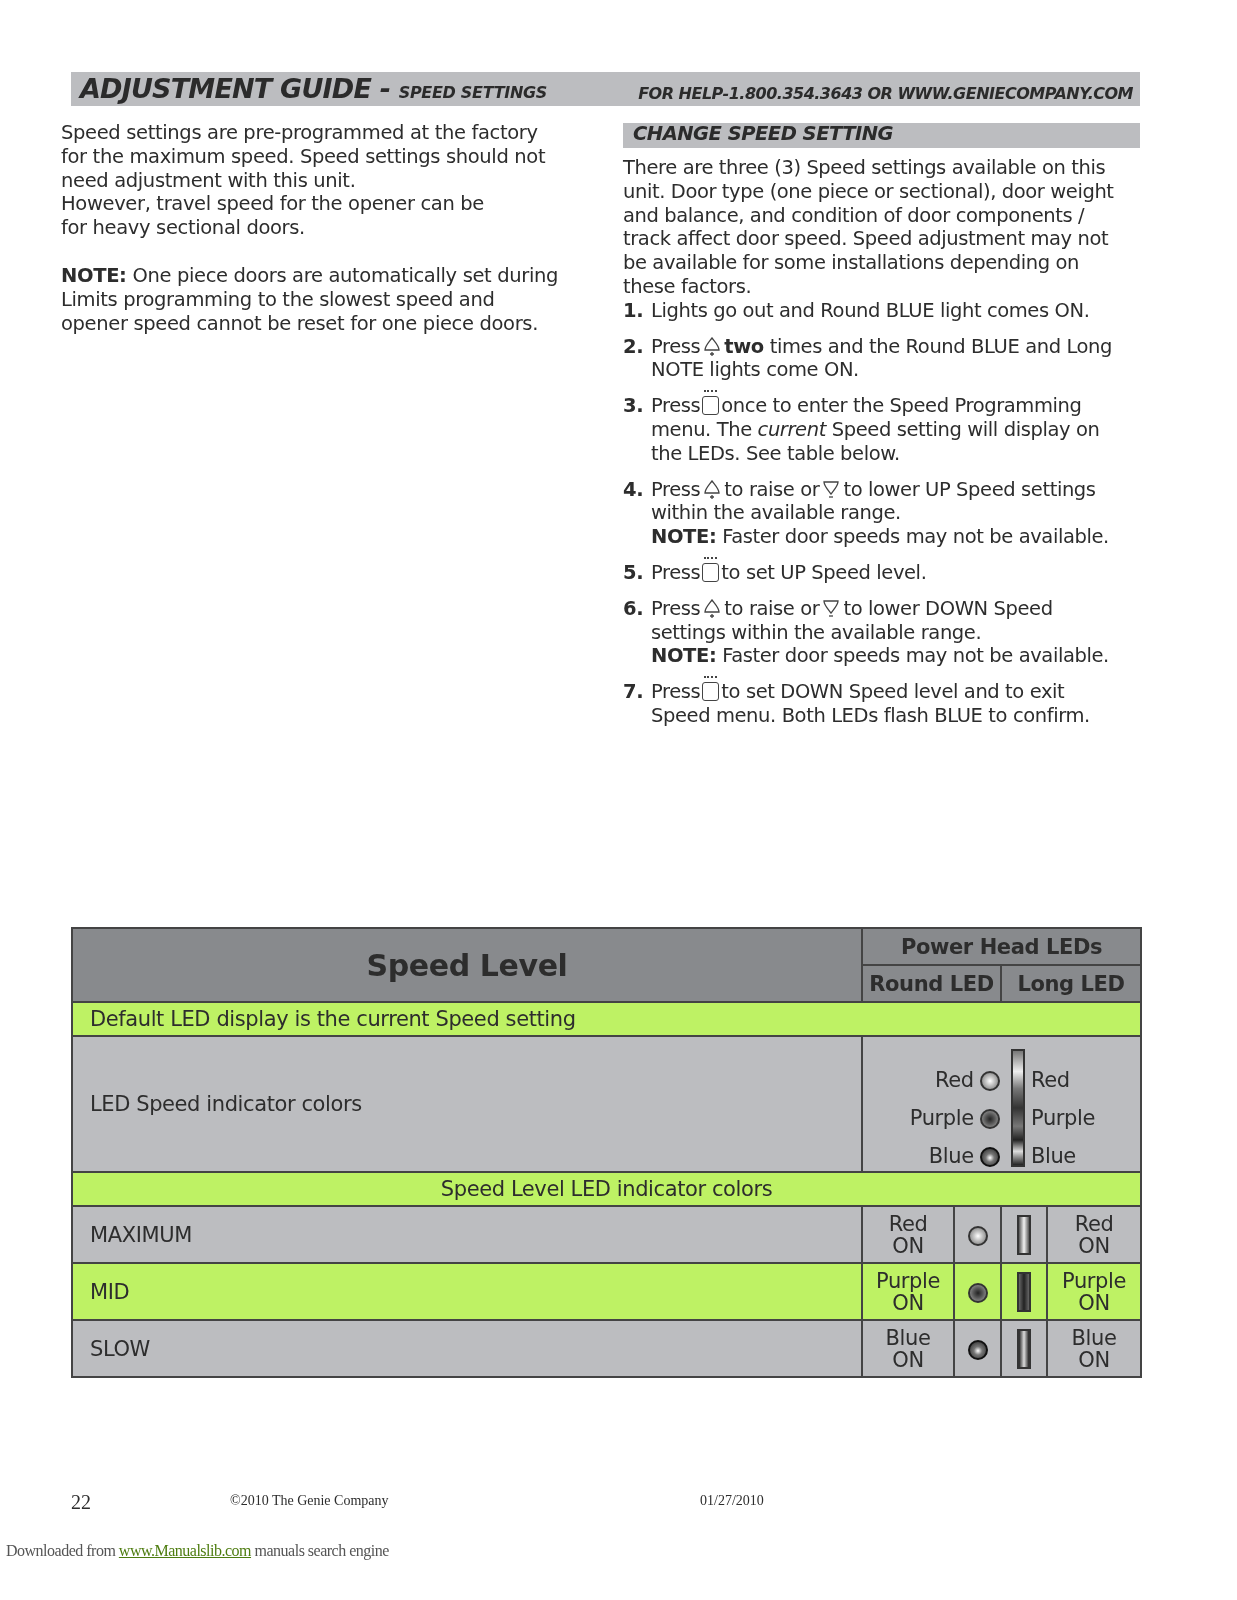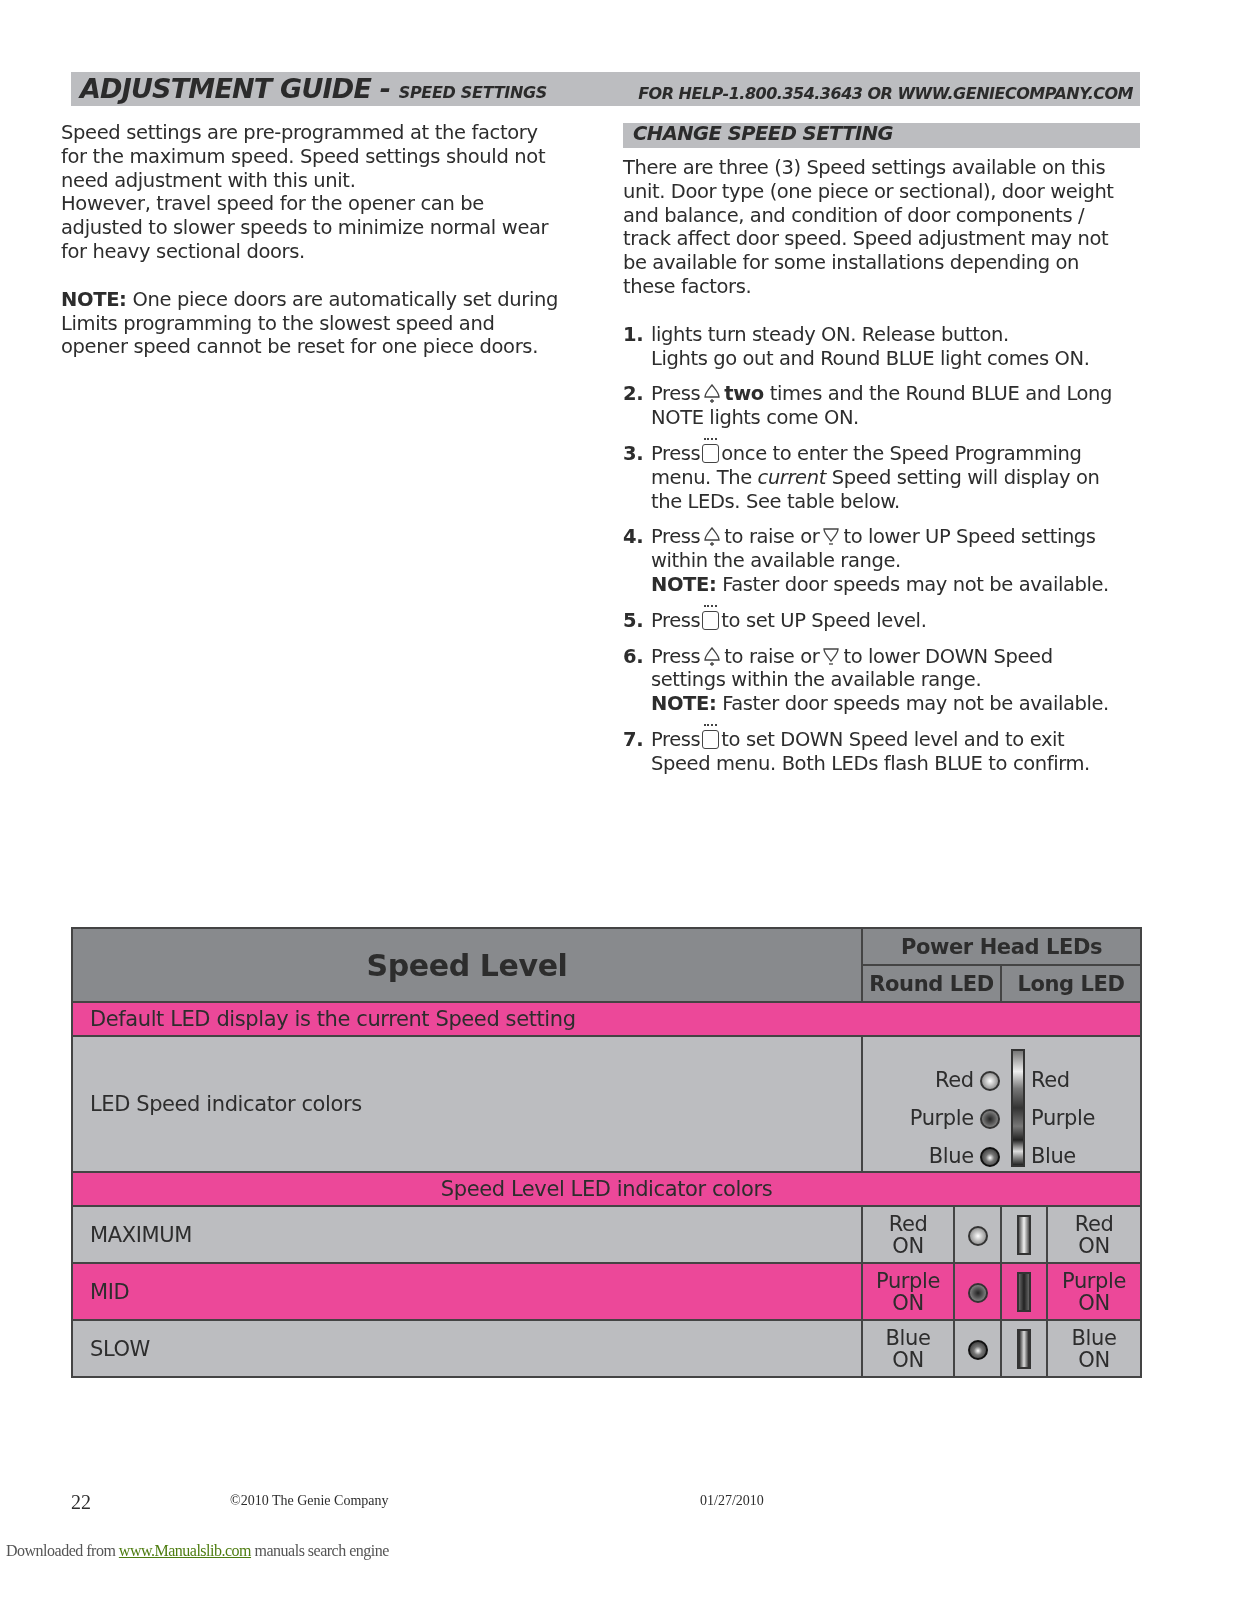--- a/index.html
+++ b/index.html
@@ -28,21 +28,21 @@
   .ico { display:inline-block; position:relative; vertical-align:-3px; margin:0 2px; }
   .ico-prog { width:17px; height:19px; border:1.5px solid #444; border-radius:3px; box-sizing:border-box; }
   .ico-prog::before { content:""; position:absolute; left:1px; top:-7px; width:13px; height:3px; border-top:2px dotted #444; }
   .ico-tri { width:20px; height:20px; }
   .ico-tri svg { width:20px; height:20px; display:block; }
 
   table.speed { position:absolute; left:71px; top:927px; width:1069px; border-collapse:collapse; table-layout:fixed; }
   table.speed td { border:2px solid #444; padding:0; font-size:21px; letter-spacing:-0.4px; color:#2d2d2d; }
   .th-main { background:#888a8d; text-align:center; font-weight:bold; font-size:30px !important; height:72px; }
   .th-sub { background:#888a8d; text-align:center; font-weight:bold; height:34px; }
-  .row-white { background:#ec4899; }
+  .row-white { background:#bef264; }
   .row-gray { background:#bcbdc0; }
   .cell-pad { padding-left:17px !important; }
   .led-legend { position:relative; height:134px; }
   .center { text-align:center; }
   .on-text { text-align:center; line-height:22px; }
   .circ { display:inline-block; width:20px; height:20px; border-radius:50%; border:2px solid #333; box-sizing:border-box; vertical-align:middle; }
   .circ.red { background:radial-gradient(circle, #ffffff 0%, #c9c9c9 35%, #6d6d6d 100%); }
   .circ.purple { background:radial-gradient(circle, #222 0%, #555 40%, #aaa 100%); }
   .circ.blue { background:radial-gradient(circle at 50% 55%, #ffffff 0%, #777 35%, #222 100%); border-color:#111; }
   .rect { display:inline-block; width:14px; height:40px; border:2px solid #333; box-sizing:border-box; vertical-align:middle; }
@@ -65,44 +65,42 @@
   <span>ADJUSTMENT GUIDE -</span>
   <span class="header-sub">SPEED SETTINGS</span>
 </div>
 <div class="header-help">FOR HELP-1.800.354.3643 OR WWW.GENIECOMPANY.COM</div>
 
 <div class="left-col">
   <p>Speed settings are pre-programmed at the factory</p>
   <p>for the maximum speed.  Speed settings should not</p>
   <p>need adjustment with this unit.</p>
   <p>However, travel speed for the opener can be</p>
-  <p>adjusted to slower speeds to minimize normal wear</p>
   <p>for heavy sectional doors.</p>
   <div class="gap"></div>
   <p><b>NOTE:</b> <span>One piece doors are automatically set during</span></p>
   <p>Limits programming to the slowest speed and</p>
   <p>opener speed cannot be reset for one piece doors.</p>
 </div>
 
 <div class="section-bar"></div>
 <div class="section-title">CHANGE SPEED SETTING</div>
 
 <div class="right-col">
-  <p style="margin-bottom:24px;">
+  <p style="margin-bottom:0;">
     <span class="line" style="display:block">There are three (3) Speed settings available on this</span>
     <span style="display:block">unit.  Door type (one piece or sectional), door weight</span>
     <span style="display:block">and balance, and condition of door components /</span>
     <span style="display:block">track affect door speed.  Speed adjustment may not</span>
     <span style="display:block">be available for some installations depending on</span>
     <span style="display:block">these factors.</span>
   </p>
   <ol class="steps">
     <li>
       <span class="num">1.</span>
-      <span class="line">lights turn steady ON.  Release button.</span>
       <span class="line">Lights go out and Round BLUE light comes ON.</span>
     </li>
     <li>
       <span class="num">2.</span>
       <span class="line"><span>Press</span><span class="ico ico-tri"><svg viewBox="0 0 20 20">
               <path d="M10 2 C13 6 17 10 17 14 L3 14 C3 10 7 6 10 2Z" fill="none" stroke="#444" stroke-width="1.3"></path>
               <path d="M10 16 v4 M8 18 h4" stroke="#444" stroke-width="1.3"></path>
             </svg></span><b>two</b> <span>times and the Round BLUE and Long</span></span>
       <span class="line">NOTE lights come ON.</span>
     </li>

